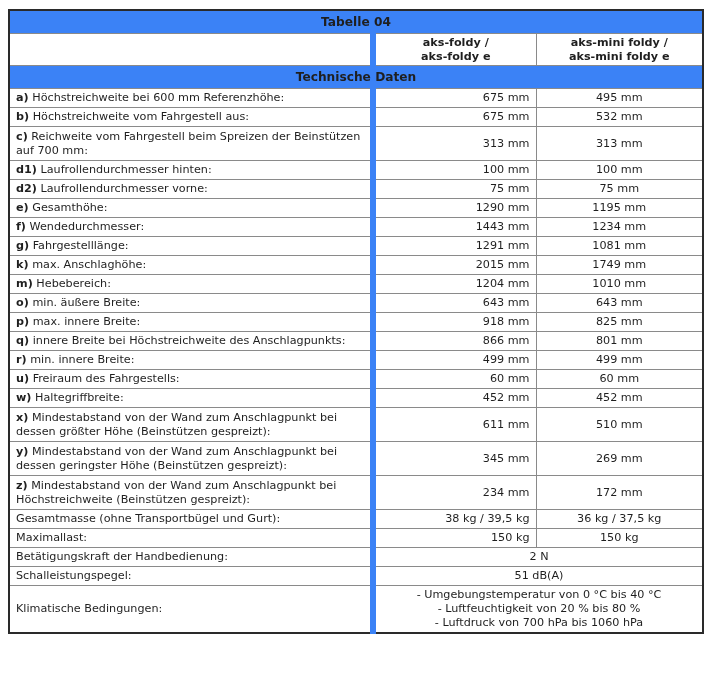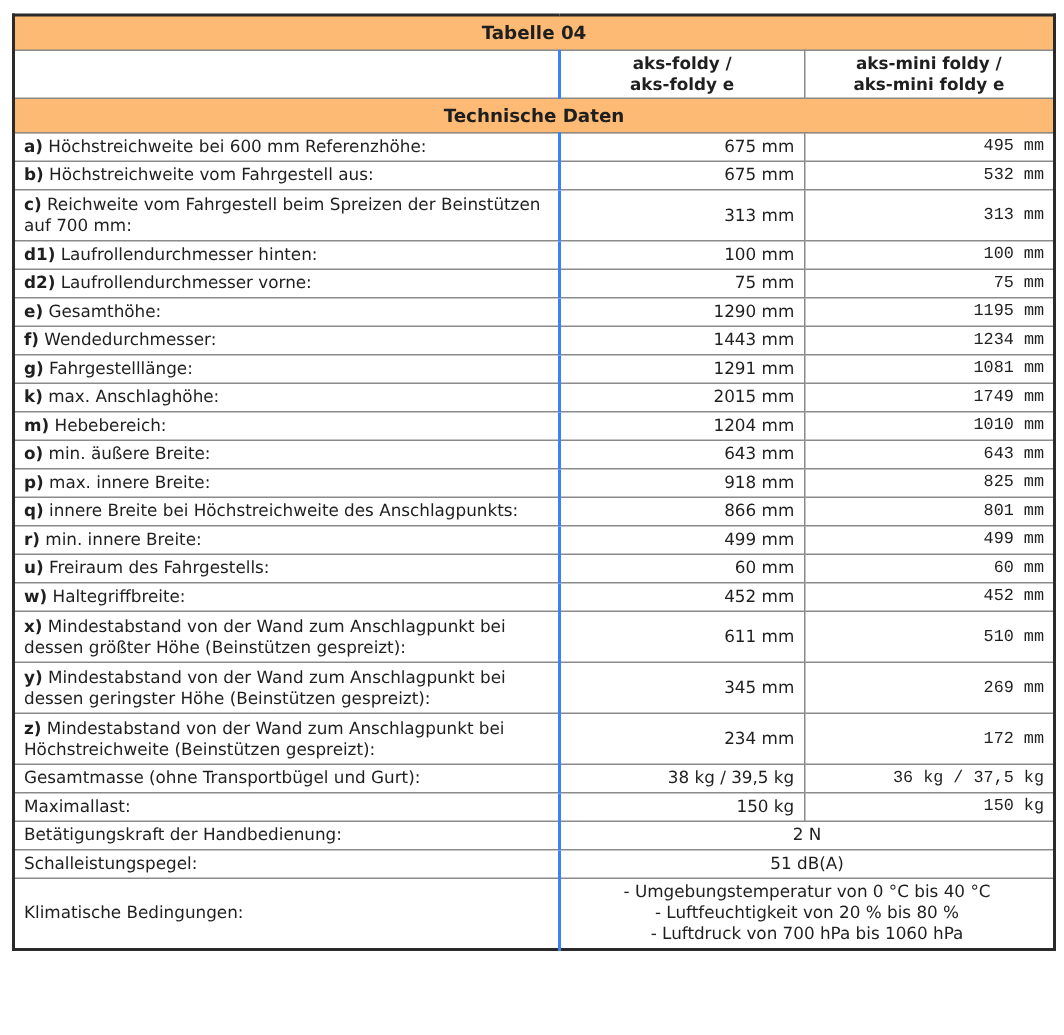--- a/index.html
+++ b/index.html
@@ -3,26 +3,26 @@
 <meta charset="utf-8">
 <style>
   html, body { margin: 0; padding: 0; background: #ffffff; }
   body { width: 709px; height: 690px; position: relative; overflow: hidden;
          font-family: "DejaVu Sans", sans-serif; color: #1f1f1f; }
   table.spec { position: absolute; left: 8px; top: 9px; width: 694px;
                border-collapse: collapse; table-layout: fixed;
                border: 2px solid #2a2a2a; font-size: 11.2px; line-height: 14px; }
   table.spec td { border-bottom: 1px solid #8a8a8a; padding: 0 6px; vertical-align: middle; }
   col.c1 { width: 364px; } col.c2 { width: 163px; } col.c3 { width: 167px; }
-  td.title { background: #fdba74; text-align: center; font-weight: bold; font-size: 12.2px;
+  td.title { background: #3b82f6; text-align: center; font-weight: bold; font-size: 12.2px;
              height: 22px; border-bottom: 2px solid #2a2a2a; }
   td.head { text-align: center; font-weight: bold; height: 31px; border-bottom: 1px solid #2a2a2a; }
-  td.label { border-right: 2px solid #3b82f6; margin-left: 36px; }
+  td.label { border-right: 6px solid #3b82f6; margin-left: 36px; }
   td.v1 { text-align: right; border-right: 1px solid #8a8a8a; }
-  td.v2 { text-align: right; font-family: Liberation Mono, monospace; }
+  td.v2 { text-align: center; }
   td.span { text-align: center; }
   tr.r1 td { height: 18px; }
   tr.r2 td { height: 33px; }
   tr.r3 td { height: 46px; }
   b.key { font-weight: bold; }
   .clim { text-align: center; }
   .clim div { white-space: nowrap; }
 </style>
 </head>
 <body>

